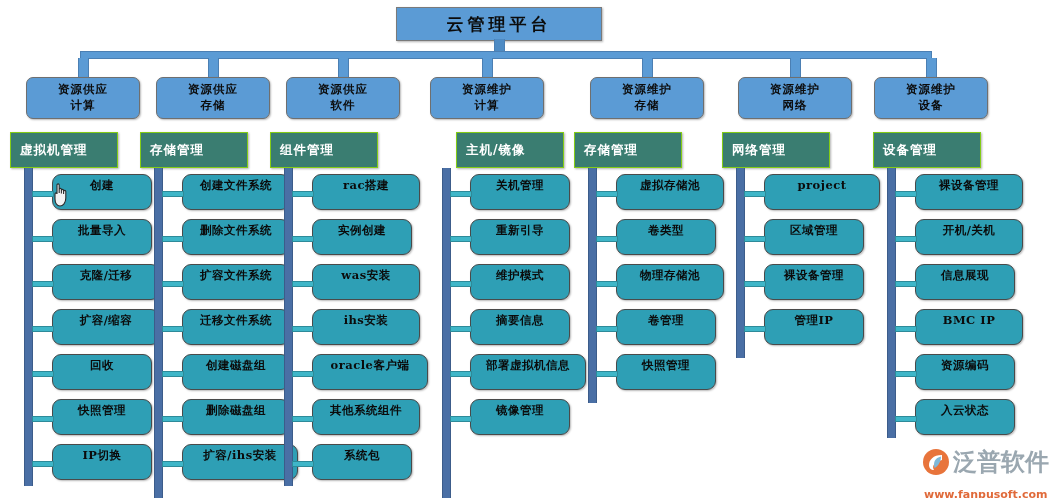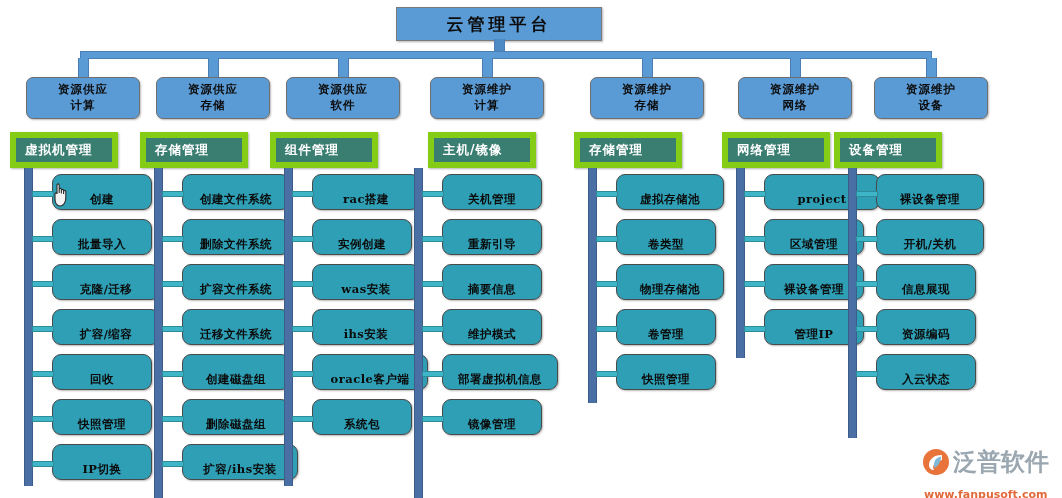--- a/index.html
+++ b/index.html
@@ -41,38 +41,38 @@
     display:flex;flex-direction:column;align-items:center;justify-content:center;
     color:#0c0c0c;font-size:11.5px;font-weight:bold;line-height:1.35;
     letter-spacing:1px;
     font-family:Liberation Mono, monospace;
   }
 
   
   .col{position:absolute;top:132px;}
   .col-head{
     position:relative;width:108px;height:36px;
-    background:#3A7D71;border:6px solid #84cc16;
+    background:#3A7D71;border:1px solid #84cc16;
     box-shadow:1px 1px 2px rgba(0,0,0,.30);
     display:flex;align-items:center;
     color:#ffffff;font-size:12.5px;font-weight:bold;letter-spacing:1px;
     padding-left:9px;box-sizing:border-box;
     font-family:"DejaVu Serif","Liberation Serif",serif;
   }
   .rail{
     position:absolute;left:14px;top:36px;width:9px;
     background:#4A6FA5;border-left:1px solid #3c5c8a;border-right:1px solid #3c5c8a;
     box-sizing:border-box;
   }
   .items{position:absolute;left:42px;top:42px;width:auto;}
   .item{
     position:relative;width:100px;min-height:36px;margin-bottom:9px;
     background:#2E9FB5;border:1px solid #4a4a4a;border-radius:9px;
     box-shadow:1px 1px 2px rgba(0,0,0,.28);
-    display:flex;align-items:flex-end;justify-content:center;
+    display:flex;align-items:flex-start;justify-content:center;
     color:#0b0b0b;font-size:11.5px;font-weight:bold;line-height:1.25;
     letter-spacing:.5px;text-align:center;padding:3px 4px;box-sizing:border-box;
     font-family:"DejaVu Serif","Liberation Serif",serif;
   }
   .item .stub{
     position:absolute;left:-21px;top:16px;width:22px;height:6px;
     background:#3FB6C8;border:1px solid #2d8a99;box-sizing:border-box;
   }
   .item.wide{width:108px;}
   .item.xwide{width:116px;}
@@ -232,45 +232,49 @@
             <span>was安装</span>
           </div>
           <div class="item wide">
             <span class="stub"></span>
             <span>ihs安装</span>
           </div>
           <div class="item xwide">
             <span class="stub"></span>
             <span>oracle客户端</span>
           </div>
+          <div class="item wide">
+            <span class="stub"></span>
+            <span>其他系统组件</span>
+          </div>
           <div class="item">
             <span class="stub"></span>
             <span>系统包</span>
           </div>
         </div>
       </div>
-      <div class="col" style="left: 400px; padding-left: 28px;">
+      <div class="col" style="left: 428px; padding-left: 28px;">
         <div class="col-head">主机/镜像</div>
         <div class="rail" style="height: 330px;"></div>
         <div class="items">
           <div class="item">
             <span class="stub"></span>
             <span>关机管理</span>
           </div>
           <div class="item">
             <span class="stub"></span>
             <span>重新引导</span>
           </div>
           <div class="item">
             <span class="stub"></span>
+            <span>维护模式</span>
+          </div>
+          <div class="item">
+            <span class="stub"></span>
             <span>摘要信息</span>
-          </div>
-          <div class="item">
-            <span class="stub"></span>
-            <span>维护模式</span>
           </div>
           <div class="item xwide">
             <span class="stub"></span>
             <span>部署虚拟机信息</span>
           </div>
           <div class="item">
             <span class="stub"></span>
             <span>镜像管理</span>
           </div>
         </div>
@@ -316,35 +320,39 @@
           <div class="item">
             <span class="stub"></span>
             <span>裸设备管理</span>
           </div>
           <div class="item">
             <span class="stub"></span>
             <span>管理IP</span>
           </div>
         </div>
       </div>
-      <div class="col" style="left: 834px;">
+      <div class="col" style="left: 873px;">
         <div class="col-head">设备管理</div>
         <div class="rail" style="height: 270px;"></div>
         <div class="items">
           <div class="item wide">
             <span class="stub"></span>
             <span>裸设备管理</span>
           </div>
           <div class="item wide">
             <span class="stub"></span>
             <span>开机/关机</span>
           </div>
           <div class="item">
             <span class="stub"></span>
             <span>信息展现</span>
+          </div>
+          <div class="item wide">
+            <span class="stub"></span>
+            <span>BMC IP</span>
           </div>
           <div class="item">
             <span class="stub"></span>
             <span>资源编码</span>
           </div>
           <div class="item">
             <span class="stub"></span>
             <span>入云状态</span>
           </div>
         </div>

